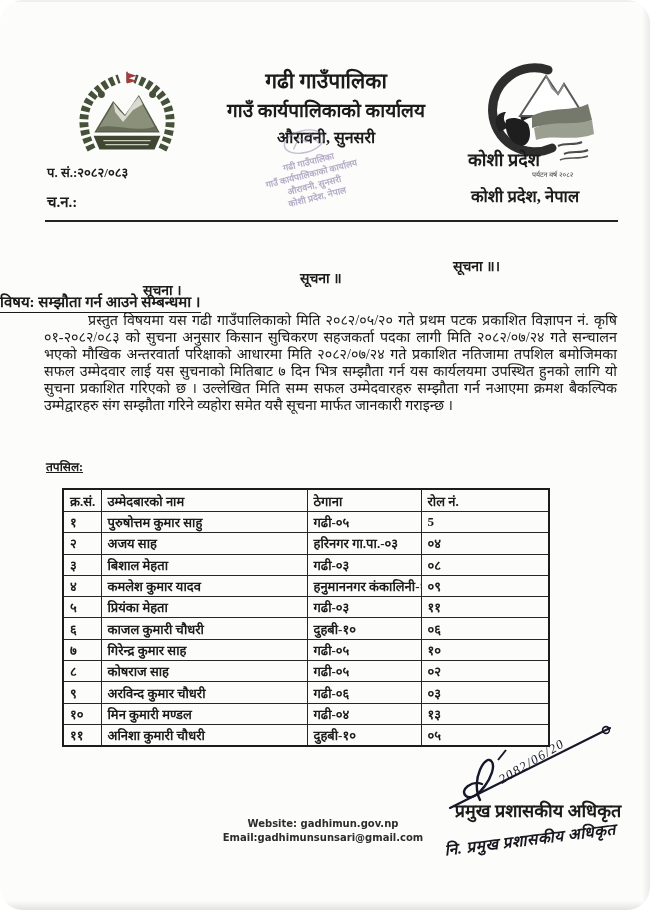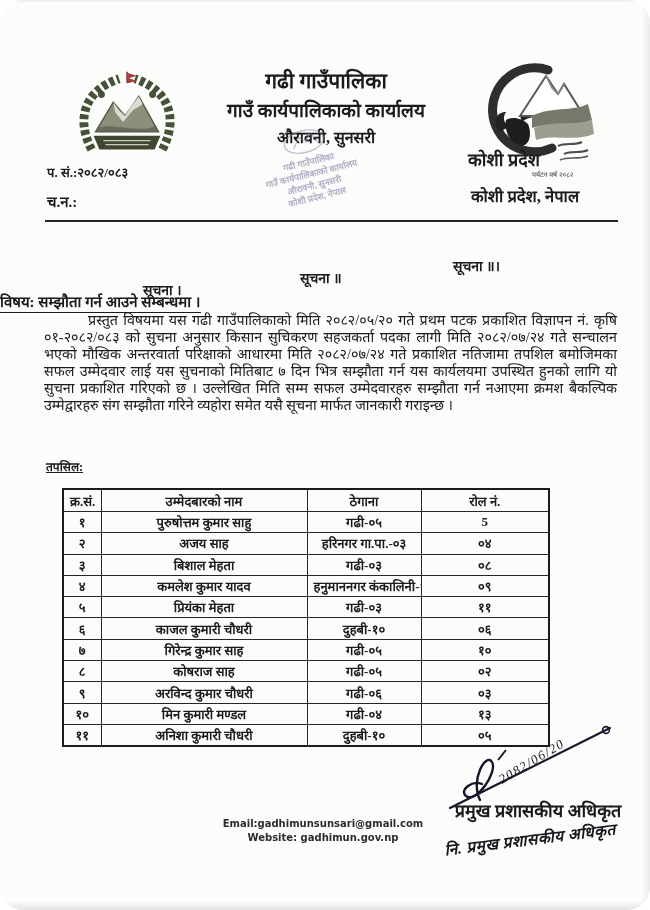--- a/index.html
+++ b/index.html
@@ -28,21 +28,21 @@
   .notice{top:256px;font-size:14px;font-weight:700;}
   .notice.n1{left:143px;margin-top:24px;} .notice.n2{left:300px;margin-top:12px;} .notice.n3{left:453px;text-align:right;}
   .subject-wrap{left:0;top:291px;width:526px;}
   .subject{display:inline-block;font-size:15px;font-weight:700;border-bottom:1.6px solid #1b1b1b;padding-bottom:1px;}
   .body-text{left:44px;top:312px;width:573px;font-size:14.3px;line-height:17px;
              text-align:justify;text-indent:44px;font-weight:500;}
   .details-label{left:46px;top:458px;font-size:12px;font-weight:700;text-decoration:underline;}
   .results{left:62px;top:488px;}
   table{border-collapse:collapse;table-layout:fixed;width:486px;background:transparent;}
   th,td{border:1.6px solid #262626;font-size:13px;font-weight:600;padding:0 6px;
-        height:20.3px;text-align:center;overflow:hidden;white-space:nowrap;vertical-align:middle;}
+        height:20.3px;text-align:left;overflow:hidden;white-space:nowrap;vertical-align:middle;}
   th{height:21px;}
   table{border:2.2px solid #1c1c1c;}
   .sig-svg{left:428px;top:708px;width:215px;height:108px;}
   .printed-title{left:438px;top:798px;width:200px;text-align:center;font-size:18px;font-weight:700;}
   .contact{left:158px;top:817px;width:330px;text-align:center;
            font-family:"DejaVu Sans","Liberation Sans",sans-serif;font-size:10px;font-weight:700;color:#2d2d2d;line-height:14px;}
   .handwritten-title{left:420px;top:828px;width:220px;text-align:center;font-size:15.5px;font-weight:700;
            font-style:italic;color:#17171f;transform:rotate(-7deg);letter-spacing:.5px;}
   .top-edge{left:0;top:0;width:650px;height:2px;background:rgba(0,0,0,.05);}
 </style>
@@ -206,18 +206,18 @@
     <path d="M52 92 C42 72 58 44 64 54 C70 64 48 96 38 88 C31 82 44 72 54 76" fill="none" stroke="#17172b" stroke-width="2.4" stroke-linecap="round"></path>
     <path d="M22 100 L182 20" fill="none" stroke="#17172b" stroke-width="2.1" stroke-linecap="round"></path>
     <path d="M70 52 L78 42" fill="none" stroke="#17172b" stroke-width="2"></path>
     <text transform="translate(74,76) rotate(-31)" font-size="13" font-style="italic" fill="#17172b" letter-spacing="1.5">2082/06/20</text>
     <circle cx="178" cy="22" r="3.4" fill="none" stroke="#17172b" stroke-width="1.6"></circle>
   </svg>
 
   <div class="abs printed-title">प्रमुख प्रशासकीय अधिकृत</div>
 
   <div class="abs contact">
+    <div>Website: gadhimun.gov.np</div>
     <div>Email:gadhimunsunsari@gmail.com</div>
-    <div>Website: gadhimun.gov.np</div>
   </div>
 
   <div class="abs handwritten-title">नि. प्रमुख प्रशासकीय अधिकृत</div>
 </div>
 
 </body></html>

